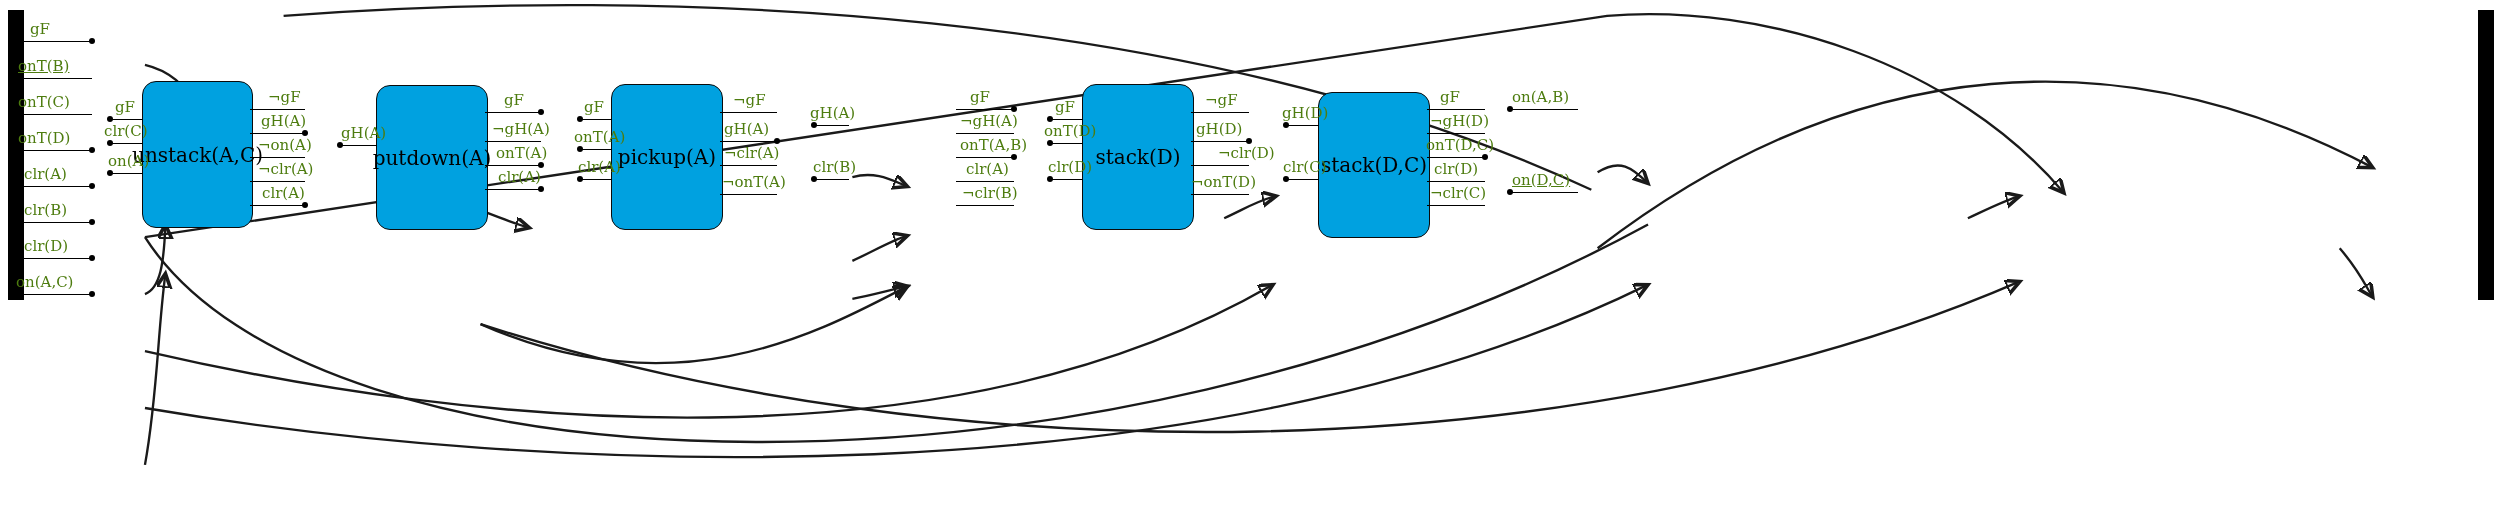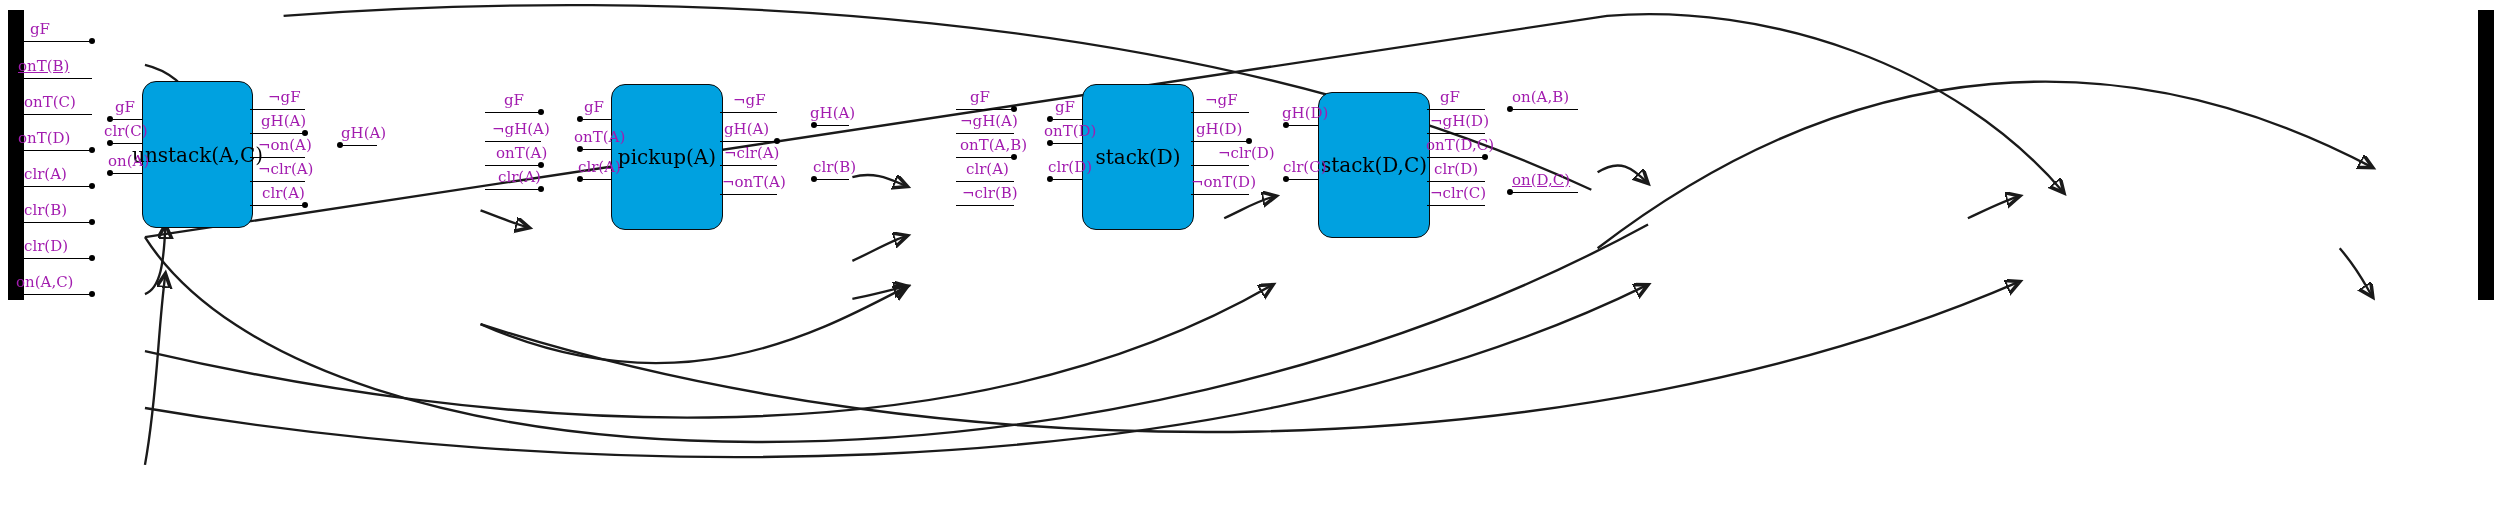--- a/index.html
+++ b/index.html
@@ -3,21 +3,21 @@
 <meta charset="utf-8">
 <style>
   html,body{margin:0;padding:0;background:#ffffff;}
   body{font-family:"DejaVu Serif","Liberation Serif",serif;}
   #stage{position:relative;width:2502px;height:506px;background:#ffffff;overflow:hidden;}
   .bar{position:absolute;background:#000;width:16px;}
   .node{position:absolute;background:#00a1e0;border:1px solid #0b0b0b;border-radius:14px;
         display:flex;align-items:center;justify-content:center;color:#000;font-size:20px;
         font-family:"DejaVu Serif","Liberation Serif",serif;z-index:3;}
   .port{position:absolute;height:0;border-top:1.6px solid #000;z-index:4;}
-  .plabel{position:absolute;font-size:15px;color:#a21caf;white-space:nowrap;z-index:5;
+  .plabel{position:absolute;font-size:15px;color:#4d7c0f;white-space:nowrap;z-index:5;
           font-family:"DejaVu Serif","Liberation Serif",serif;}
   .dot{position:absolute;width:6px;height:6px;background:#000;border-radius:50%;z-index:6;}
   svg.edges{position:absolute;left:0;top:0;width:2502px;height:506px;z-index:2;overflow:visible;}
   svg.edges path{fill:none;stroke:#1a1a1a;stroke-width:1.5px;}
 </style>
 </head>
 <body>
 
 <div id="stage">
 
@@ -25,21 +25,21 @@
 
   <div class="bar" style="left:2478px;top:10px;height:290px;"></div>
 
   <div class="plabel" style="left:30px;top:20px;">gF</div>
   <div class="port" style="left:24px;top:41px;width:68px;"></div>
   <div class="dot" style="left:89px;top:38px;"></div>
 
   <div class="plabel" style="left:18px;top:57px;text-decoration:underline;">onT(B)</div>
   <div class="port" style="left:24px;top:78px;width:68px;"></div>
 
-  <div class="plabel" style="left:24px;top:93px;">onT(C)</div>
+  <div class="plabel" style="left:18px;top:93px;">onT(C)</div>
   <div class="port" style="left:24px;top:114px;width:68px;"></div>
 
   <div class="plabel" style="left:18px;top:129px;">onT(D)</div>
   <div class="port" style="left:24px;top:150px;width:68px;"></div>
   <div class="dot" style="left:89px;top:147px;"></div>
 
   <div class="plabel" style="left:24px;top:165px;">clr(A)</div>
   <div class="port" style="left:24px;top:186px;width:68px;"></div>
   <div class="dot" style="left:89px;top:183px;"></div>
 
@@ -80,20 +80,23 @@
   <div class="plabel" style="left:258px;top:136px;">¬on(A)</div>
   <div class="port" style="left:250px;top:157px;width:55px;"></div>
 
   <div class="plabel" style="left:258px;top:160px;">¬clr(A)</div>
   <div class="port" style="left:250px;top:181px;width:55px;"></div>
 
   <div class="plabel" style="left:262px;top:184px;">clr(A)</div>
   <div class="port" style="left:250px;top:205px;width:55px;"></div>
   <div class="dot" style="left:302px;top:202px;"></div>
 
+  <div class="node" style="left:376px;top:85px;width:110px;height:143px;">
+    <span>putdown(A)</span>
+  </div>
   <div class="plabel" style="left:341px;top:124px;">gH(A)</div>
   <div class="port" style="left:340px;top:145px;width:37px;"></div>
   <div class="dot" style="left:337px;top:142px;"></div>
 
   <div class="plabel" style="left:504px;top:91px;">gF</div>
   <div class="port" style="left:485px;top:112px;width:56px;"></div>
   <div class="dot" style="left:538px;top:109px;"></div>
 
   <div class="plabel" style="left:492px;top:120px;">¬gH(A)</div>
   <div class="port" style="left:485px;top:141px;width:56px;"></div>

